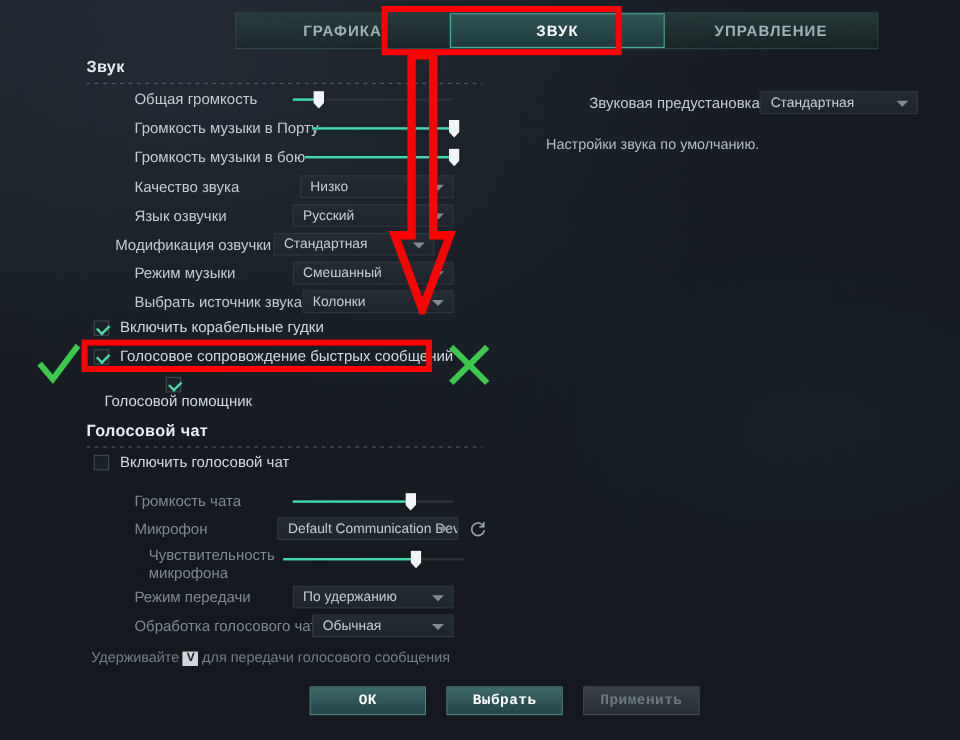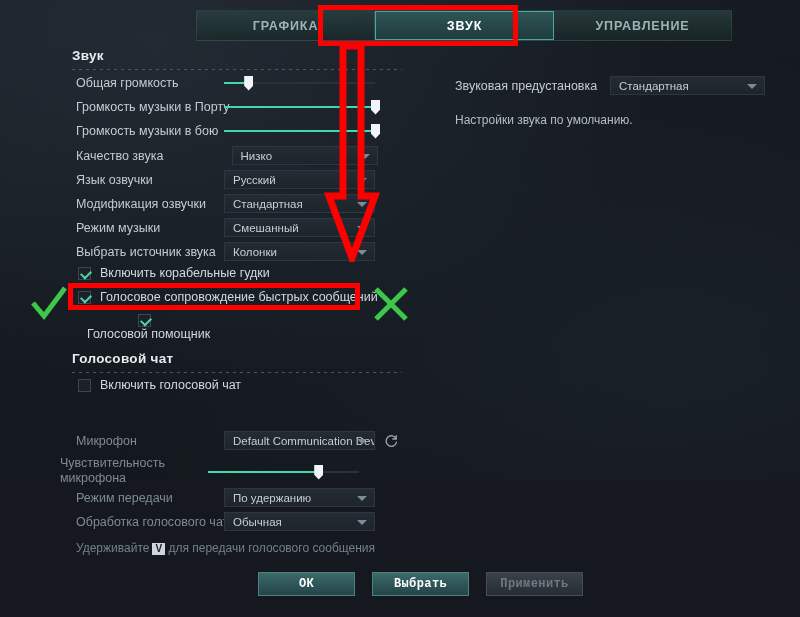--- a/index.html
+++ b/index.html
@@ -54,21 +54,21 @@
     font-size:13.5px; font-weight:bold; color:#e6edf0; letter-spacing:.3px;
   }
   .dots {
     height:1px; margin-top:6px;
     background-image: linear-gradient(to right, #566069 0 3px, rgba(0,0,0,0) 3px 7px);
     background-size:7px 1px; background-repeat:repeat-x;
     opacity:.85;
   }
 
   .row { position:absolute; display:flex; align-items:center; }
-  .lbl { font-size:12.5px; color:#c3ccd2; white-space:nowrap; }
+  .lbl { font-size:12.5px; color:#c3ccd2; white-space:nowrap;margin-left:36px; }
   .lbl.dim { color:#7e8a93; }
 
   
   .slider { position:relative; height:14px; display:flex; align-items:center; }
   .strack { position:absolute; left:0; right:0; height:2px; background:#2b3138; }
   .sfill  { position:absolute; left:0; height:2px; background:#3fd9ac; }
   .sknob  {
     position:absolute; width:9px; height:15px; margin-left:-4px;
     background:#f2f5f7;
     clip-path: polygon(0 0, 100% 0, 100% 68%, 50% 100%, 0 68%);
@@ -196,21 +196,21 @@
   </div>
 
   <div class="row" style="left:76px; top:170px; width:302px;">
     <div class="lbl" style="width:148px;">Язык озвучки</div>
     <div class="dd" style="width:151px;">
       <span class="txt">Русский</span>
       <span class="caret"></span>
     </div>
   </div>
 
-  <div class="row" style="left:76px; top:194px; width:302px;">
+  <div class="row" style="left:60px; top:194px; width:302px;">
     <div class="lbl" style="width:148px;">Модификация озвучки</div>
     <div class="dd" style="width:151px;">
       <span class="txt">Стандартная</span>
       <span class="caret"></span>
     </div>
   </div>
 
   <div class="row" style="left:76px; top:218px; width:302px;">
     <div class="lbl" style="width:148px;">Режим музыки</div>
     <div class="dd" style="width:151px;">
@@ -245,36 +245,44 @@
   <div style="position:absolute; left:72px; top:351px; width:330px;">
     <div class="sect-title">Голосовой чат</div>
     <div class="dots"></div>
   </div>
 
   <div class="row" style="left:78px; top:378px;">
     <span class="cb"></span>
     <span class="cb-label">Включить голосовой чат</span>
   </div>
 
+  <div class="row" style="left:76px; top:411px; width:302px;">
+    <div class="lbl dim" style="width:148px;">Громкость чата</div>
+    <div class="slider" style="width:151px;">
+      <div class="strack"></div>
+      <div class="sfill" id="fill-chat" style="width: 73%;"></div>
+      <div class="sknob" id="knob-chat" style="left: 73%;"></div>
+    </div>
+  </div>
 
   <div class="row" style="left:76px; top:431px; width:330px;">
     <div class="lbl dim" style="width:148px;">Микрофон</div>
     <div class="dd" style="width:151px;">
       <span class="txt">Default Communication Device</span>
       <span class="caret"></span>
     </div>
     <span style="margin-left:9px; display:flex; align-items:center;">
       <svg class="refresh" viewBox="0 0 20 20" fill="none" stroke="currentColor" stroke-width="1.8">
         <path d="M16 7.5 A7 7 0 1 0 16.6 12.4" stroke-linecap="round"></path>
         <path d="M16.2 3.4 L16.2 8.0 L11.8 8.0" stroke-linecap="round" stroke-linejoin="round"></path>
       </svg>
     </span>
   </div>
 
-  <div class="row" style="left:60px; top:456px; width:302px; align-items:center;">
+  <div class="row" style="left:88px; top:456px; width:302px; align-items:flex-start;">
     <div style="width:148px;">
       <div class="lbl dim">Чувствительность</div>
       <div class="lbl dim" style="margin-top:1px;">микрофона</div>
     </div>
     <div class="slider" style="width:151px; margin-top:3px;">
       <div class="strack"></div>
       <div class="sfill" id="fill-mic" style="width: 73%;"></div>
       <div class="sknob" id="knob-mic" style="left: 73%;"></div>
     </div>
   </div>

